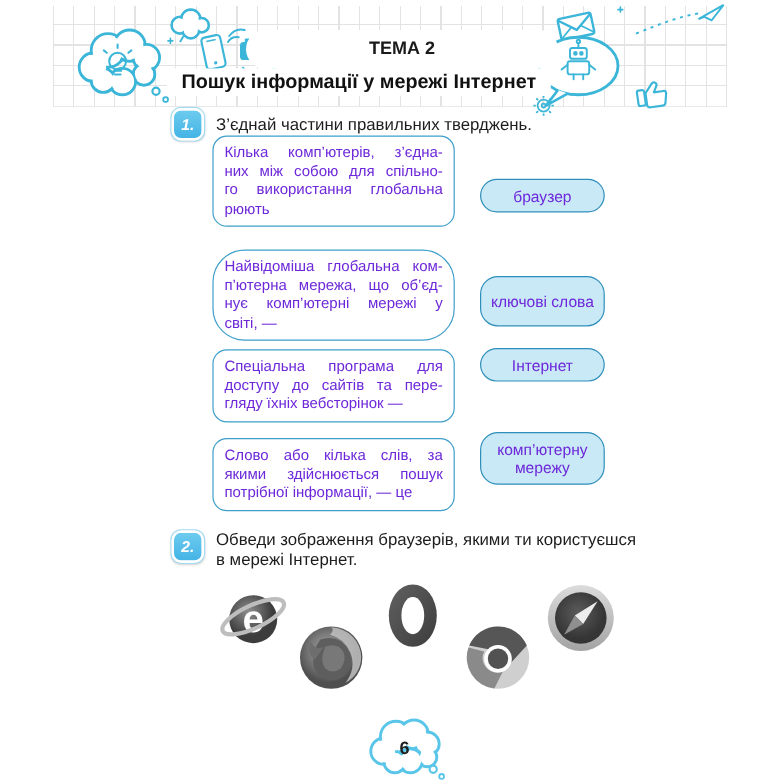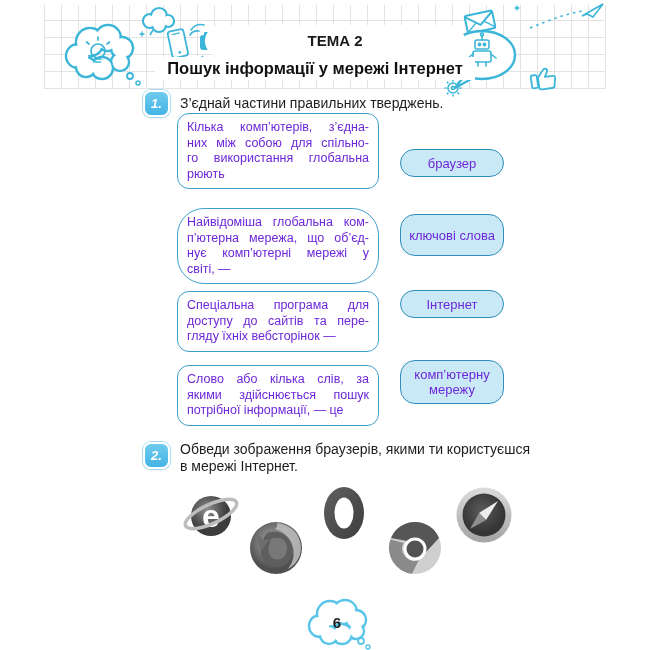--- a/index.html
+++ b/index.html
@@ -4,40 +4,40 @@
 <style>
   html,body{margin:0;padding:0;background:#fff;}
   #page{position:relative;width:650px;height:650px;background:#ffffff;overflow:hidden;
         font-family:"Liberation Sans","DejaVu Sans",sans-serif;color:#2e2e2e;}
   .grid{position:absolute;left:44px;top:5px;width:562px;height:84px;
         background-image:
           repeating-linear-gradient(0deg,#e3e3e3 0,#e3e3e3 1px,transparent 1px,transparent 17px),
           repeating-linear-gradient(90deg,#e3e3e3 0,#e3e3e3 1px,transparent 1px,transparent 17px);}
   .tema-band{position:absolute;left:205px;top:25px;width:260px;height:32px;background:#fff;
         border-radius:16px;text-align:center;line-height:32px;font-weight:bold;font-size:15px;color:#1a1a1a;}
-  .title{position:absolute;left:16px;top:57px;width:598px;text-align:center;}
+  .title{position:absolute;left:0;top:57px;width:598px;text-align:center;}
   .title span{display:inline-block;background:#fff;padding:2px 12px;font-weight:bold;font-size:16.5px;color:#111;}
   .task-badge{position:absolute;width:27px;height:27px;background:linear-gradient(180deg,#6ecbef,#44b4e5);
         border:2px solid #fff;box-shadow:0 0 0 1px #a5dcf2,0 1px 2px rgba(0,0,0,.18);border-radius:8px;
         color:#fff;font-weight:bold;font-style:italic;font-size:13px;display:flex;align-items:center;
         justify-content:center;box-sizing:border-box;}
   .t1{left:143px;top:90px;}
   .t2{left:143px;top:442px;}
   .instruction{position:absolute;font-size:14px;line-height:17px;color:#1d1d1d;white-space:pre-line;}
   .i1{left:180px;top:95px;width:340px;}
   .i2{left:180px;top:441px;width:420px;}
   .mbox{position:absolute;left:177px;width:202px;background:#fff;border:1.6px solid #3f9fca;
         border-radius:12px;padding:6px 9px;box-sizing:border-box;font-size:12.5px;line-height:15.5px;color:#6d28d9;}
   .b1{top:113px;} .b2{top:208px;border-radius:27px;} .b3{top:291px;} .b4{top:365px;}
   .mline{text-align:justify;text-align-last:justify;}
   .mline:last-child{text-align-last:left;}
   .pill{position:absolute;left:400px;width:104px;box-sizing:border-box;background:#c9e9f7;
         border:1.6px solid #2e8fba;border-radius:15px;display:flex;align-items:center;justify-content:center;
         text-align:center;font-size:13px;line-height:15px;color:#6d28d9;padding:4px;}
-  .p1{top:149px;min-height:28px;} .p2{top:214px;min-height:42px;}
+  .p1{top:149px;min-height:28px;} .p2{top:230px;min-height:42px;}
   .p3{top:290px;min-height:28px;} .p4{top:360px;min-height:44px;}
   .bicon{position:absolute;width:58px;height:58px;}
   .ie{left:182px;top:486px;} .ff{left:247px;top:519px;} .op{left:315px;top:484px;}
   .cr{left:386px;top:519px;} .sf{left:455px;top:486px;}
   .deco{position:absolute;}
   .deco-left{left:50px;top:4px;}
   .deco-right{left:435px;top:0px;}
   .page-cloud{position:absolute;left:290px;top:590px;}
 </style>
 </head>

